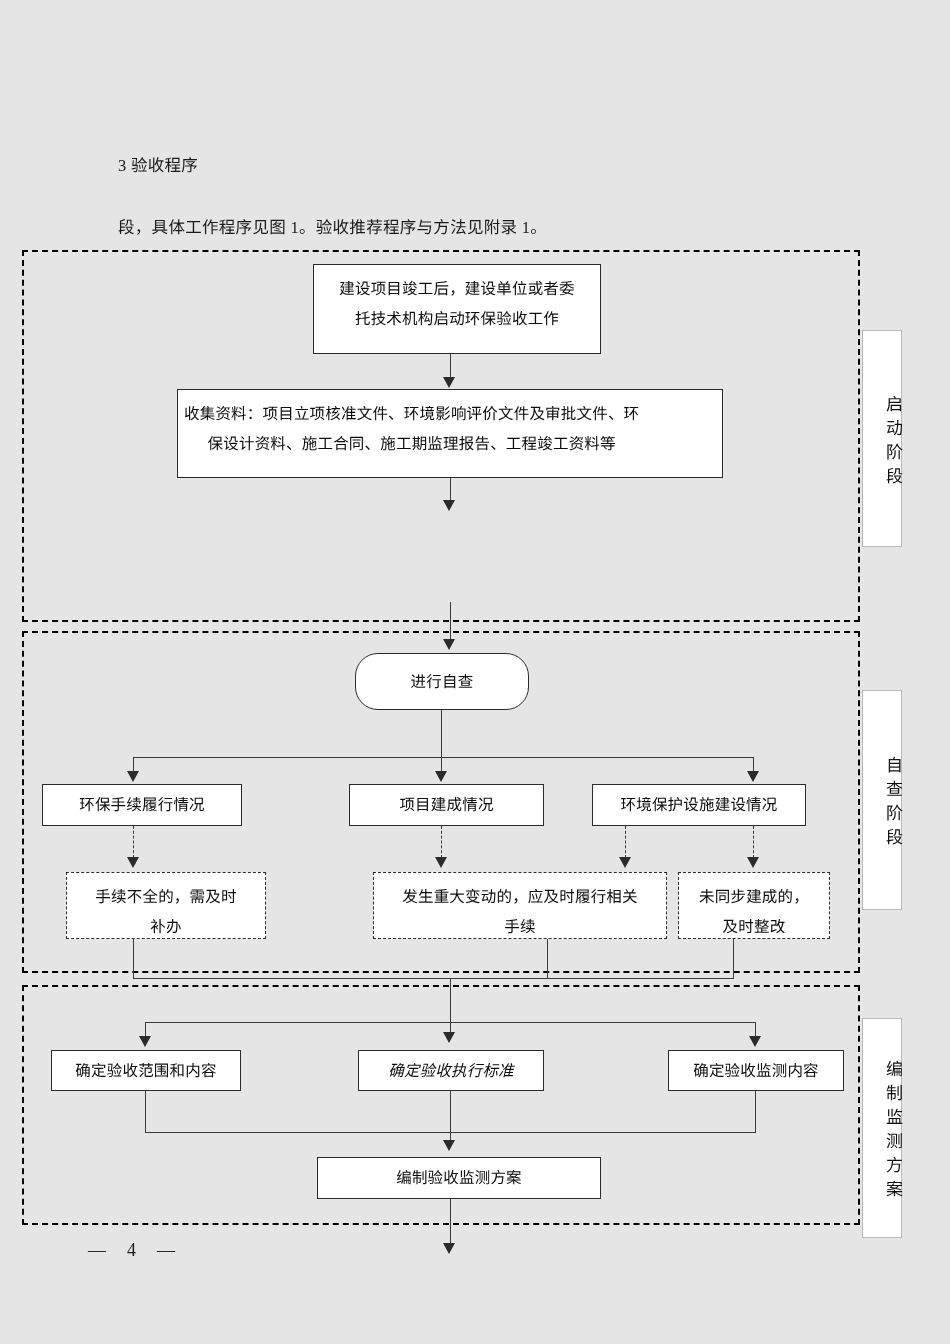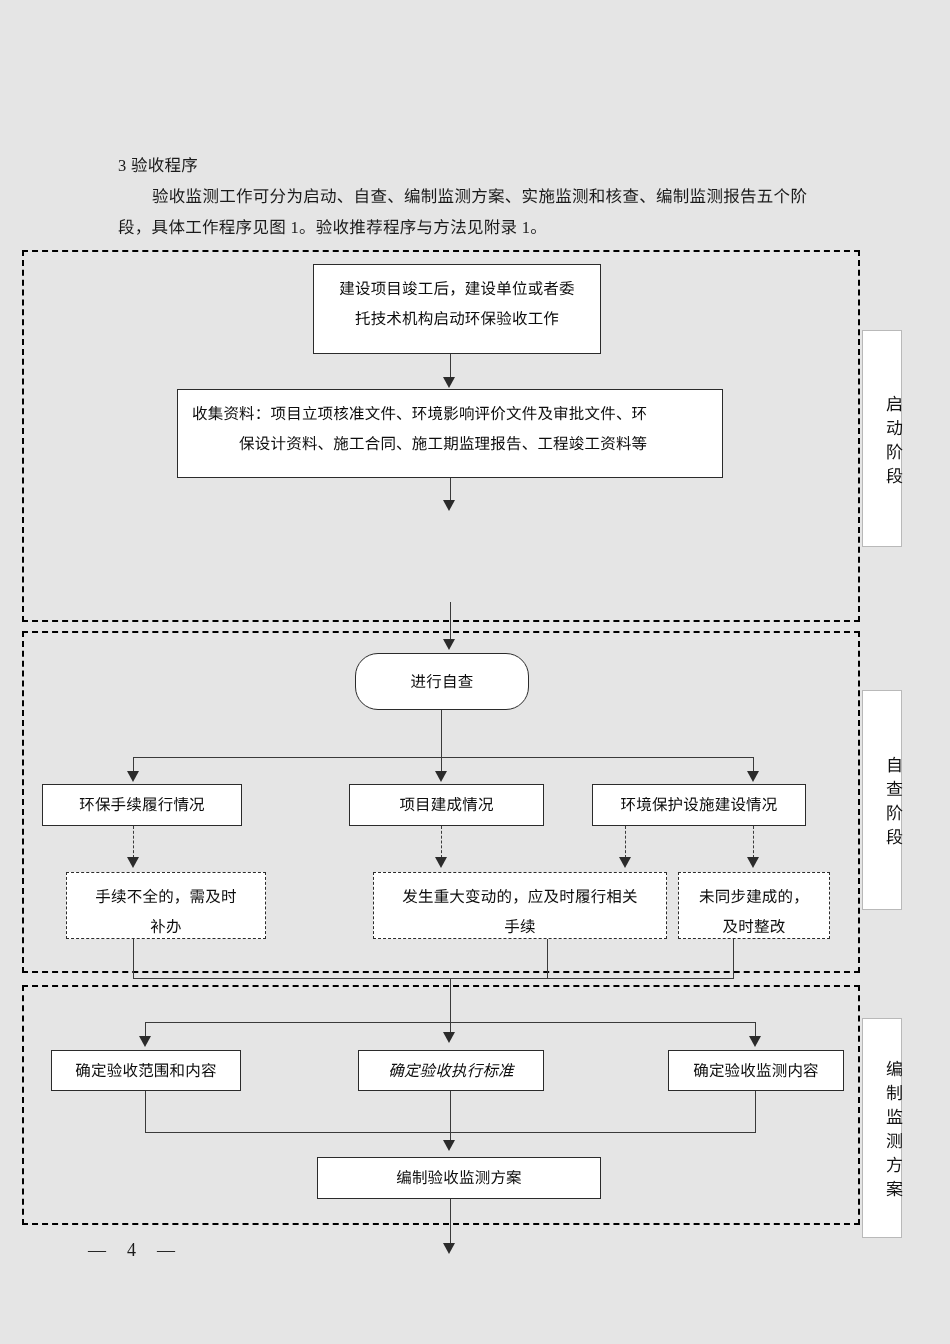--- a/index.html
+++ b/index.html
@@ -84,22 +84,22 @@
     display: flex;
     align-items: flex-start;
     justify-content: center;
     text-align: center;
     padding: 9px 10px 0 10px;
     letter-spacing: 0.2px;
   }
   .fbox.center-v { align-items: center; padding-top: 0; }
   .fbox.align-left {
     justify-content: flex-start;
-    text-align: right;
-    padding-left: 14px;
+    text-align: center;
+    padding-left: 6px;
     font-family: Liberation Serif, serif;
   }
   .fbox.dashed-box {
     border: 1.5px dashed #2b2b2b;
     margin-left: 24px;
   }
 
   
   #box-start      { left: 313px; top: 264px; width: 288px; height: 90px; }
   #box-collect    { left: 177px; top: 389px; width: 546px; height: 89px; }
@@ -151,21 +151,20 @@
     letter-spacing: 4px;
     white-space: pre;
   }
 </style>
 </head>
 <body>
 
 <div id="page">
 
   <div class="doc-text" id="heading">3 验收程序</div>
-  <div class="doc-text" id="para-line-1">验收监测工作可分为启动、自查、编制监测方案、实施监测和核查、编制监测报告五个阶</div>
   <div class="doc-text" id="para-line-2">段，具体工作程序见图 1。验收推荐程序与方法见附录 1。</div>
 
   <div class="stage-section" id="section-qidong"></div>
 
   <div class="stage-label" id="label-qidong">启动阶段</div>
 
   <div class="fbox" id="box-start" style="white-space: pre-line;">建设项目竣工后，建设单位或者委
 托技术机构启动环保验收工作</div>
 
   <div class="vline" style="left:450px; top:354px; height:24px;"></div>

